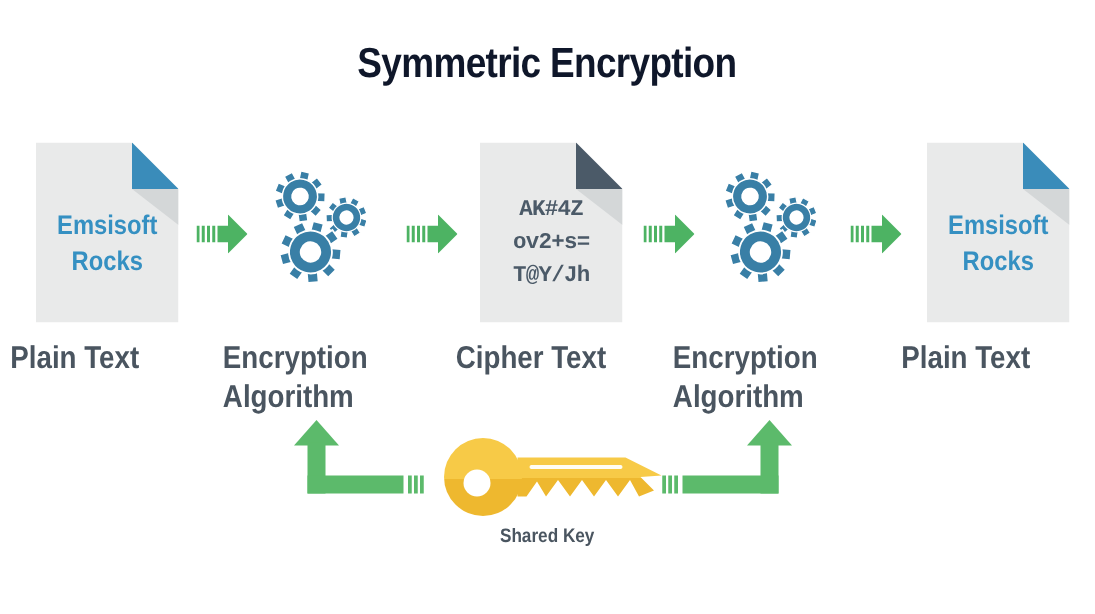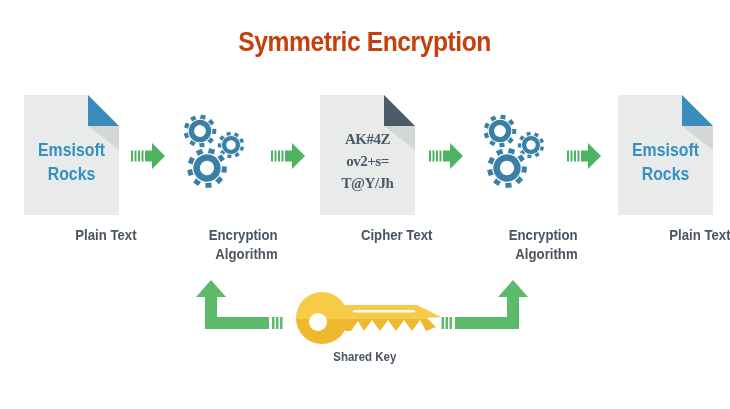--- a/index.html
+++ b/index.html
@@ -3,37 +3,37 @@
 <meta charset="utf-8">
 <style>
   html,body{margin:0;padding:0;background:#fff;}
   .canvas{
     position:relative;width:730px;height:409px;background:#ffffff;overflow:hidden;
     font-family:"Liberation Sans",sans-serif;
   }
   .cond{display:inline-block;transform:scaleX(0.88);transform-origin:center;}
   .title{
     position:absolute;left:0;top:26px;width:730px;text-align:center;
-    font-size:28px;font-weight:700;color:#c2410c;letter-spacing:-0.5px;margin:0;
+    font-size:28px;font-weight:700;color:#0f172a;letter-spacing:-0.5px;margin:0;
   }
   .doc{position:absolute;width:95px;height:120px;}
   .doc svg{position:absolute;left:0;top:0;}
   .doc-text{
     position:absolute;left:0;top:14px;width:95px;height:106px;
     display:flex;flex-direction:column;align-items:center;justify-content:center;
     text-align:center;line-height:1.35;
   }
   .doc-text.plain{color:#3590c2;font-size:18px;font-weight:700;}
   .doc-text.cipher{
     color:#4b5a68;font-size:15px;font-weight:700;line-height:1.45;
-    font-family:Liberation Serif, serif;letter-spacing:-0.5px;
+    font-family:Liberation Mono, monospace;letter-spacing:-0.5px;
   }
   .node-label{
-    position:absolute;top:226px;width:140px;text-align:right;
-    color:#4a5560;font-size:15px;font-weight:600;line-height:1.25;
+    position:absolute;top:226px;width:140px;text-align:left;
+    color:#4a5560;font-size:21px;font-weight:600;line-height:1.25;
   }
   .abs{position:absolute;}
   .shared-key-label{
     position:absolute;top:349px;left:295px;width:140px;text-align:center;
     color:#4a5560;font-size:13px;font-weight:600;
   }
 </style>
 </head>
 <body>
 

